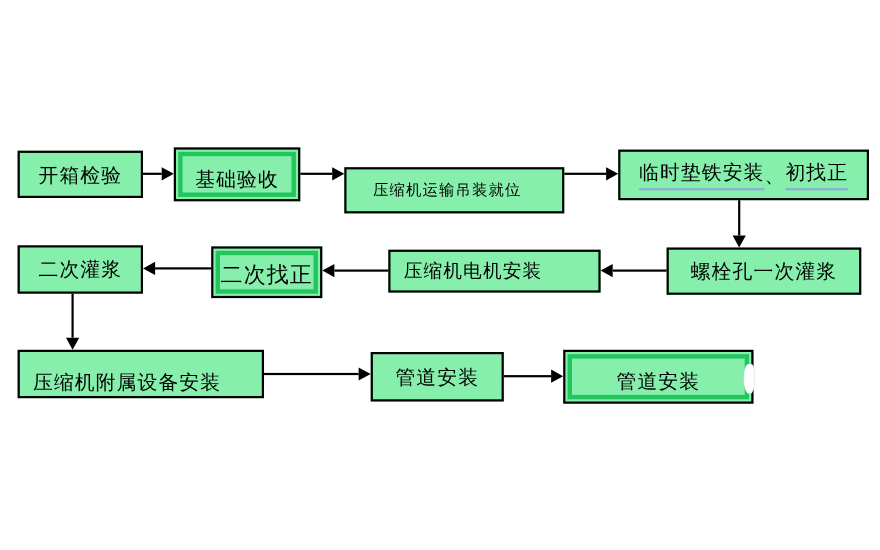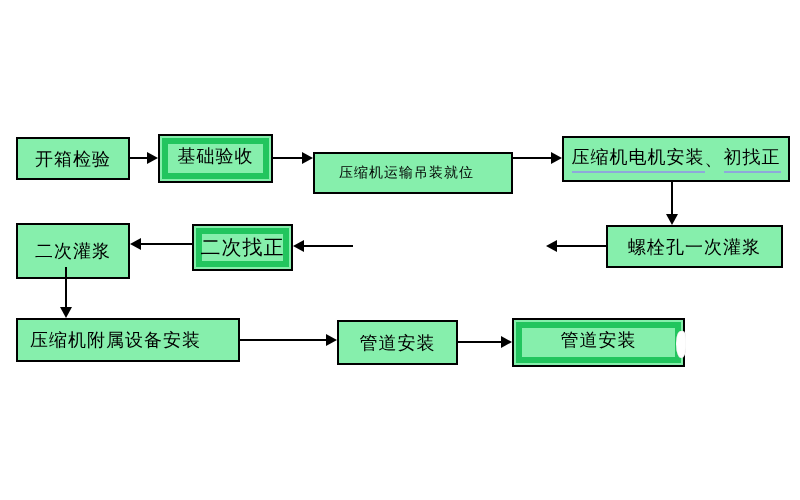--- a/index.html
+++ b/index.html
@@ -25,23 +25,23 @@
     color: #000000;
     font-size: 18px;
     letter-spacing: 1px;
     white-space: nowrap;
   }
   .node.align-left { justify-content: flex-start; }
   .node.double { padding: 2px; }
   .node .inner {
     box-sizing: border-box;
     width: 100%; height: 100%;
-    border: 6px solid #22c55e;
+    border: 4px solid #22c55e;
     display: flex;
-    align-items: flex-start;
+    align-items: flex-end;
     justify-content: center;
     white-space: nowrap;
   }
   .u {
     border-bottom: 2px solid #8ea9db;
     padding-bottom: 2px;
   }
   .hline { position: absolute; height: 2px; background: #000000; }
   .vline { position: absolute; width: 2px; background: #000000; }
   .ah { position: absolute; width: 0; height: 0; }
@@ -68,41 +68,44 @@
     <div class="inner">
       <span>基础验收</span>
     </div>
   </div>
 
   <div class="node align-left" style="left:313px; top:152px; width:200px; height:42px; font-size:14px; padding-left:24px;">
     <span>压缩机运输吊装就位</span>
   </div>
 
   <div class="node" style="left:562px; top:136px; width:228px; height:46px;">
-    <span class="u">压缩机电机安装</span>
+    <span class="u">临时垫铁安装</span>
       <span>、</span>
       <span class="u">初找正</span>
   </div>
 
   <div class="node" style="left:606px; top:225px; width:177px; height:43px;">
     <span>螺栓孔一次灌浆</span>
   </div>
 
+  <div class="node align-left" style="left:353px; top:227px; width:193px; height:39px; font-size:17px; padding-left:12px;">
+    <span>压缩机电机安装</span>
+  </div>
 
   <div class="node double" style="left:192px; top:224px; width:101px; height:47px; font-size:20px;">
     <div class="inner">
       <span>二次找正</span>
     </div>
   </div>
 
-  <div class="node" style="left:16px; top:223px; width:114px; height:56px;">
+  <div class="node" style="left:16px; top:223px; width:114px; height:44px;">
     <span>二次灌浆</span>
   </div>
 
-  <div class="node align-left" style="left:16px; top:318px; width:224px; height:44px; padding-left:12px;">
+  <div class="node align-left" style="left:16px; top:318px; width:224px; height:44px; padding-left:12px;align-items:flex-end;">
     <span>压缩机附属设备安装</span>
   </div>
 
   <div class="node" style="left:337px; top:320px; width:121px; height:45px;">
     <span>管道安装</span>
   </div>
 
   <div class="node double" style="left:512px; top:318px; width:173px; height:49px;">
     <div class="inner">
       <span>管道安装</span>

